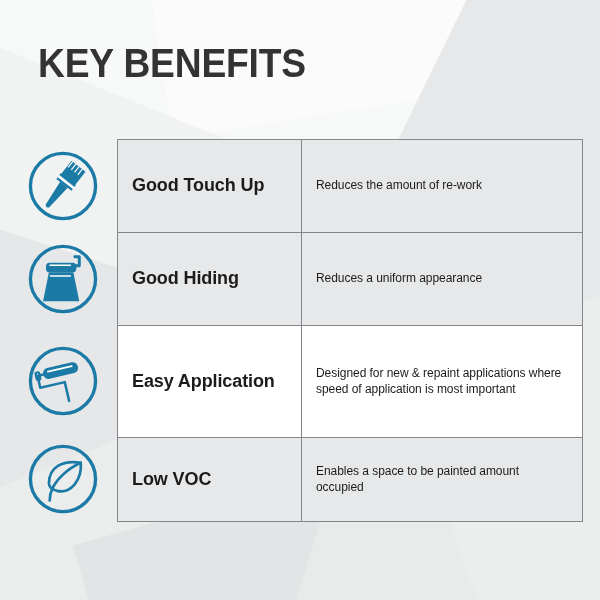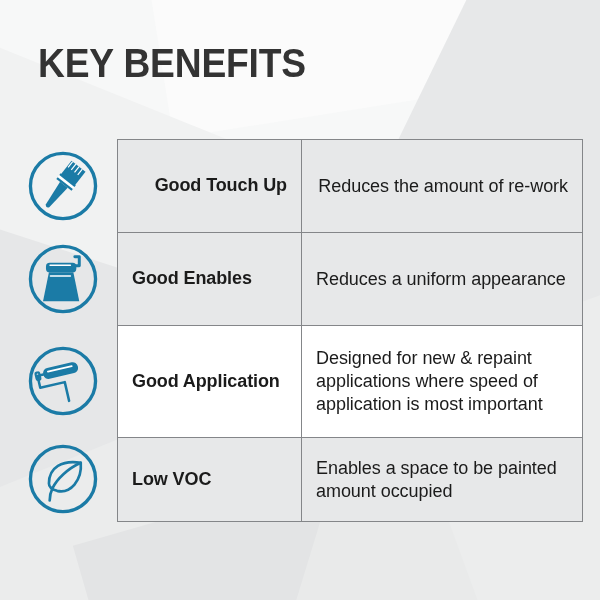--- a/index.html
+++ b/index.html
@@ -138,27 +138,27 @@
     font-family: "Liberation Sans Narrow", "Liberation Sans", sans-serif;
   }
   .col-label {
     width: 155px;
     font-weight: bold;
     font-size: 18px;
     line-height: 1.2;
     letter-spacing: -0.1px;
   }
   .col-desc {
-    font-size: 18px;
+    font-size: 12px;
     line-height: 1.27;
     letter-spacing: -0.05px;
   }
   tr.shaded td { background: #e7e8e9; }
   tr.plain  td { background: #ffffff; }
-  tr.r1 td { height: 92px; text-align: right; }
+  tr.r1 td { height: 92px; }
   tr.r2 td { height: 92px; }
   tr.r3 td { height: 111px; }
   tr.r4 td { height: 83px; }
 </style>
 </head>
 <body>
 
 <div id="infographic">
 
   <div class="facet facet-a"></div>
@@ -232,25 +232,25 @@
 
   </div>
 
   <table id="benefits-table">
     <tbody>
       <tr class="shaded r1">
         <td class="col-label">Good Touch Up</td>
         <td class="col-desc">Reduces the amount of re-work</td>
       </tr>
       <tr class="shaded r2">
-        <td class="col-label">Good Enables</td>
+        <td class="col-label">Good Hiding</td>
         <td class="col-desc">Reduces a uniform appearance</td>
       </tr>
       <tr class="plain r3">
-        <td class="col-label">Good Application</td>
+        <td class="col-label">Easy Application</td>
         <td class="col-desc">Designed for new &amp; repaint applications where speed of application is most important</td>
       </tr>
       <tr class="shaded r4">
         <td class="col-label">Low VOC</td>
         <td class="col-desc">Enables a space to be painted amount occupied</td>
       </tr>
     </tbody>
   </table>
 
 </div>

